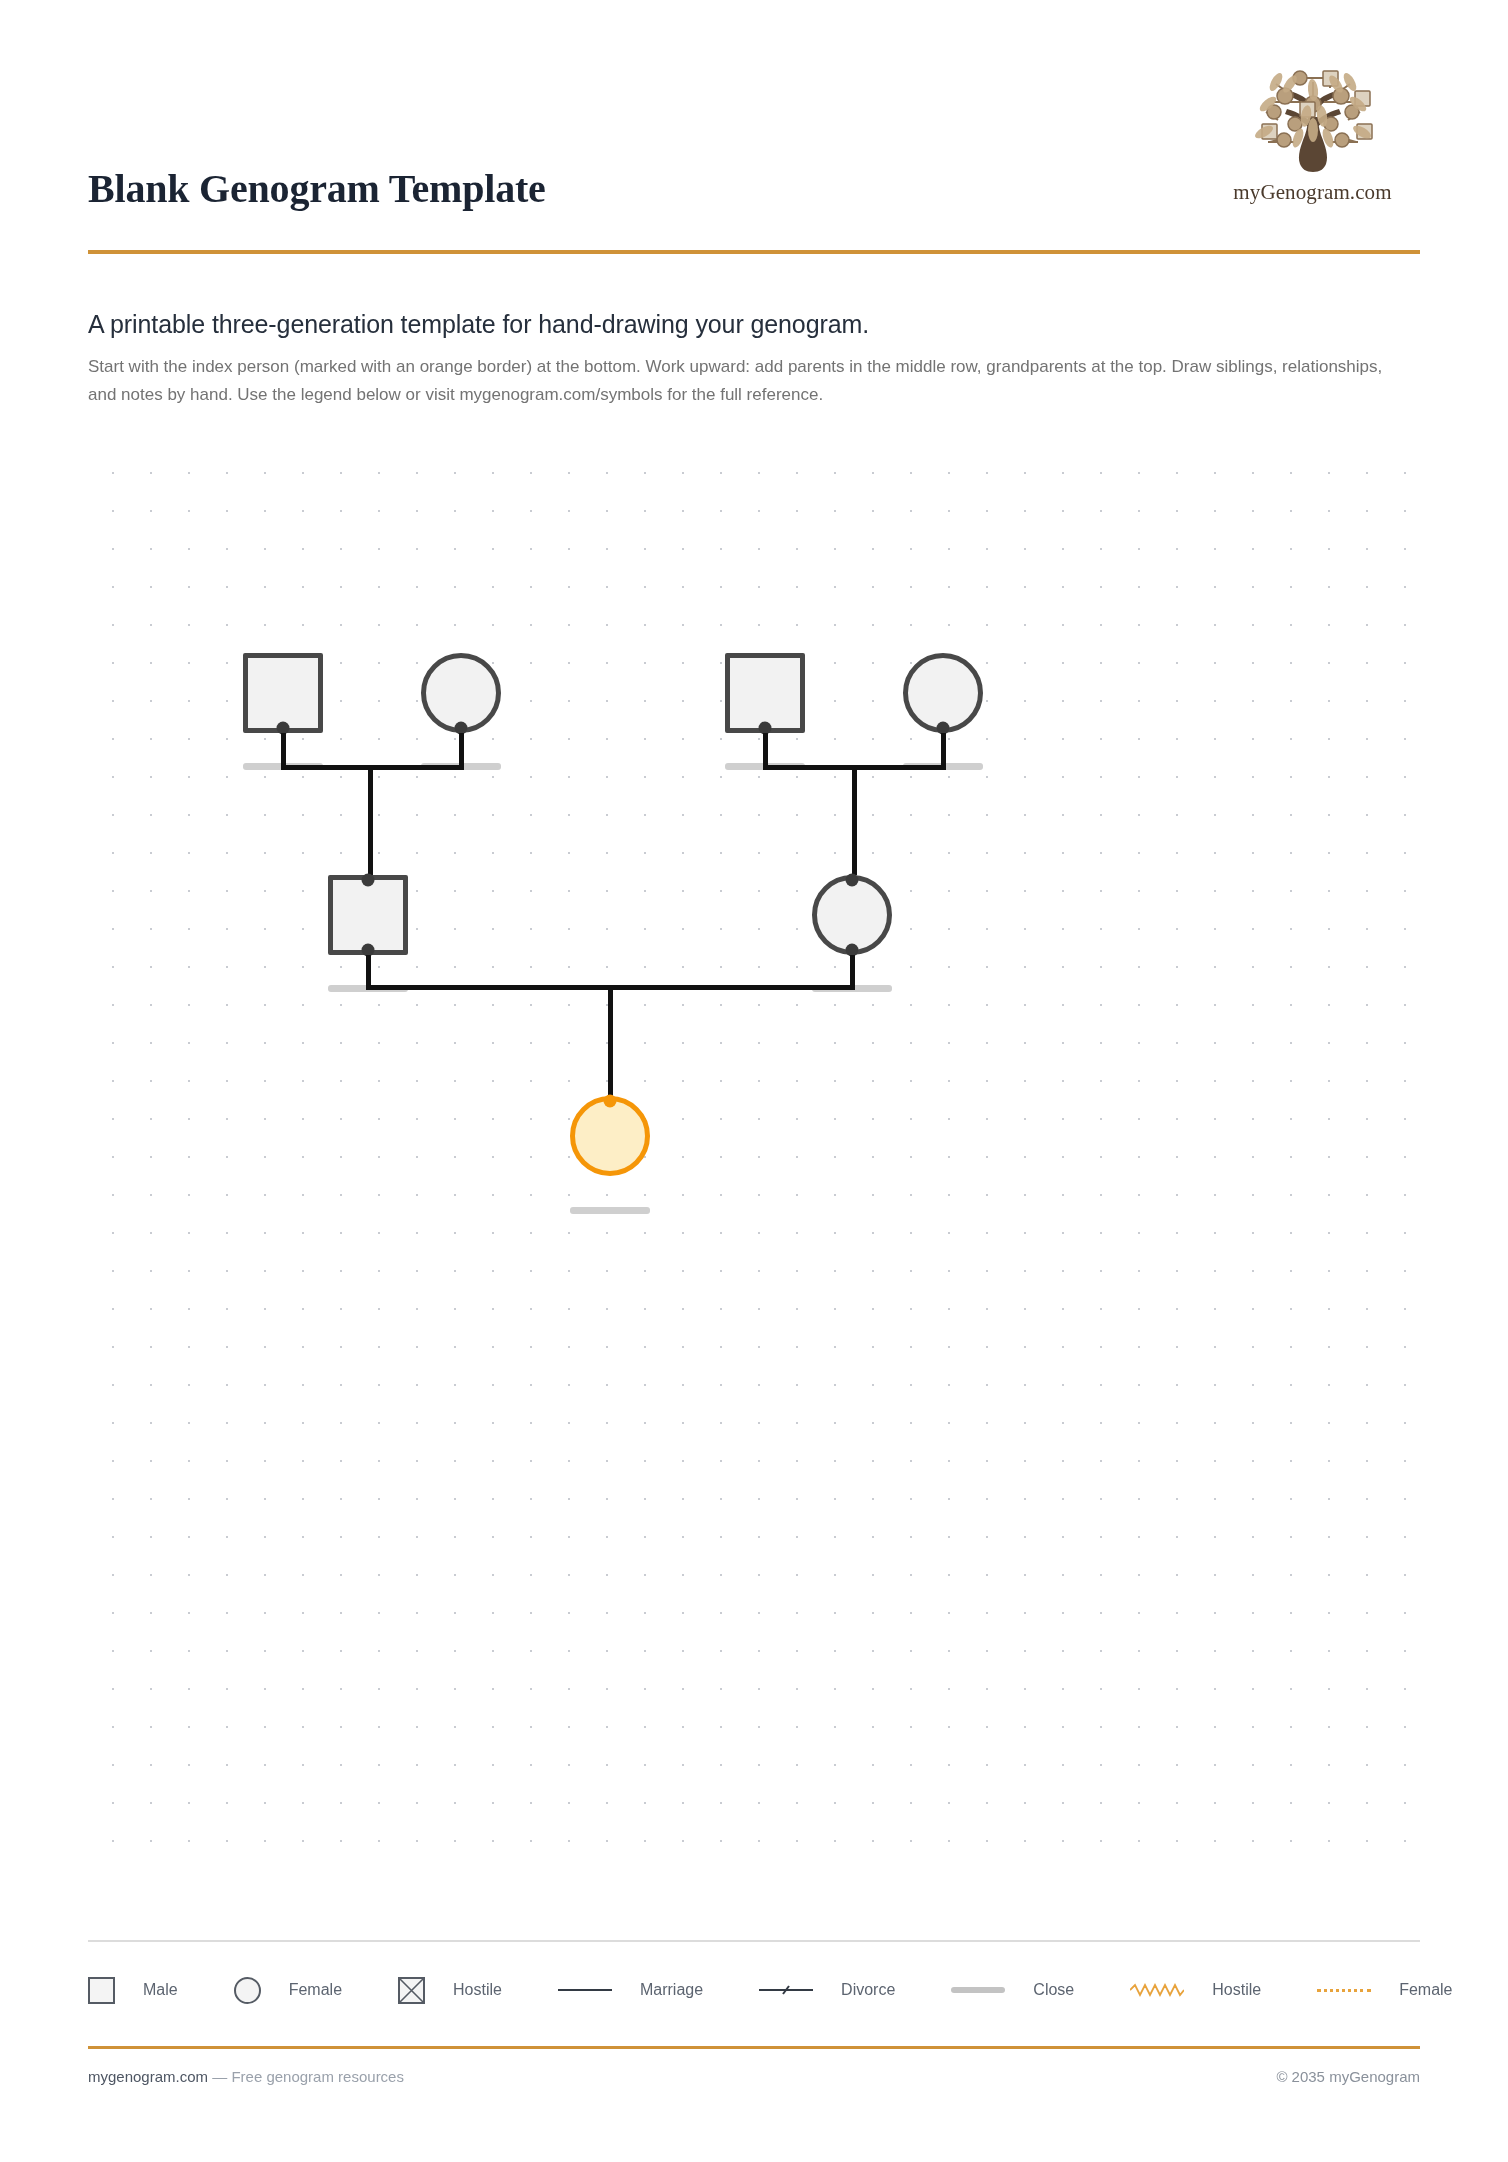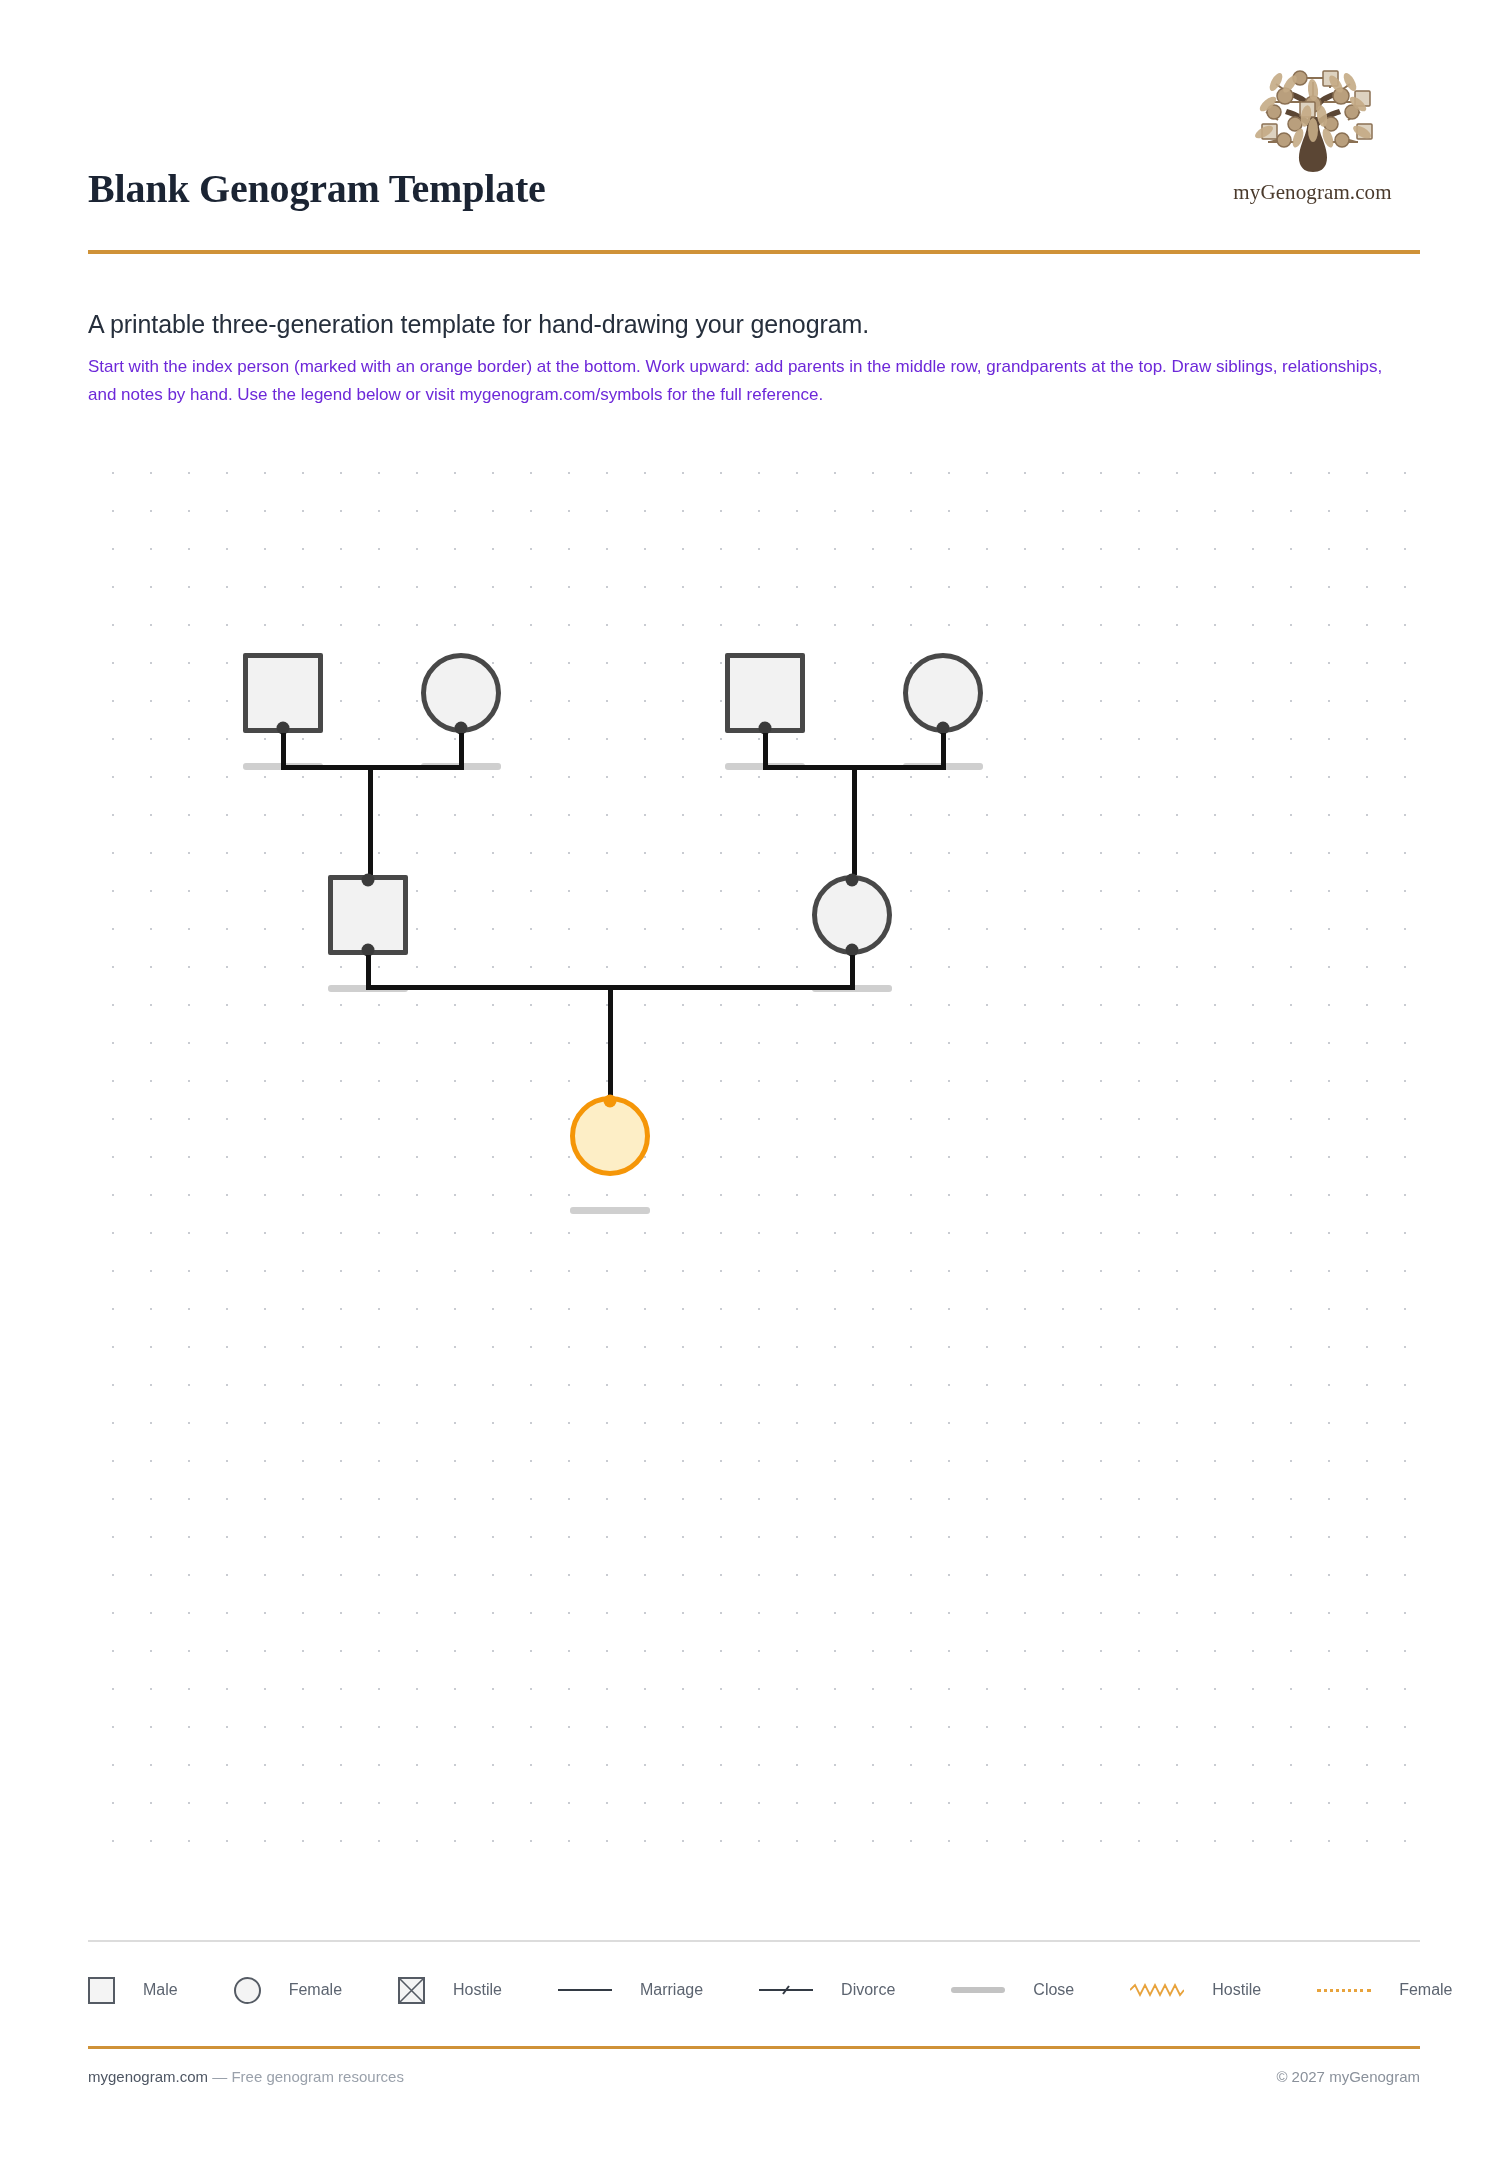--- a/index.html
+++ b/index.html
@@ -82,21 +82,21 @@
   .intro-lead {
     font-size: 25px;
     color: #262f3c;
     margin: 0 0 14px 0;
     font-weight: 400;
     letter-spacing: -0.1px;
   }
   .intro-body {
     font-size: 17px;
     line-height: 1.62;
-    color: #6d28d9;
+    color: #737373;
     margin: 0;
     max-width: 1315px;
   }
 
   
   .canvas {
     position: absolute;
     left: 88px;
     top: 448px;
     width: 1332px;
@@ -401,16 +401,16 @@
       <span class="lg-dotted"></span>
       <span class="legend-label">Female</span>
     </div>
   </div>
 
   <div class="footer-rule"></div>
   <div class="footer">
     <div class="footer-left">
       <b>mygenogram.com</b><span> — Free genogram resources</span>
     </div>
-    <div class="footer-right">© 2027 myGenogram</div>
+    <div class="footer-right">© 2035 myGenogram</div>
   </div>
 
 </div>
 
 </body></html>

